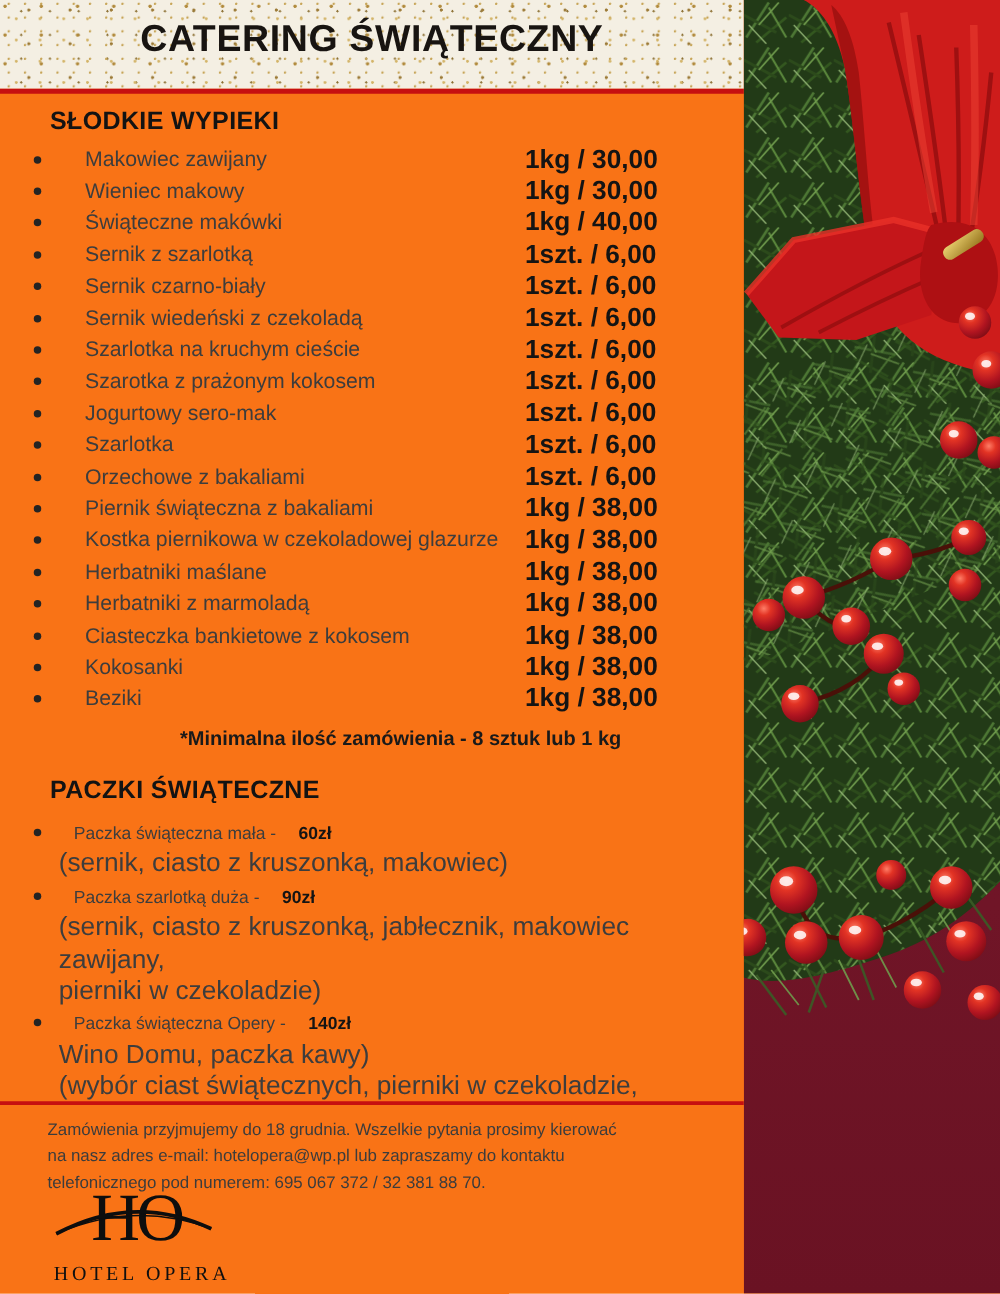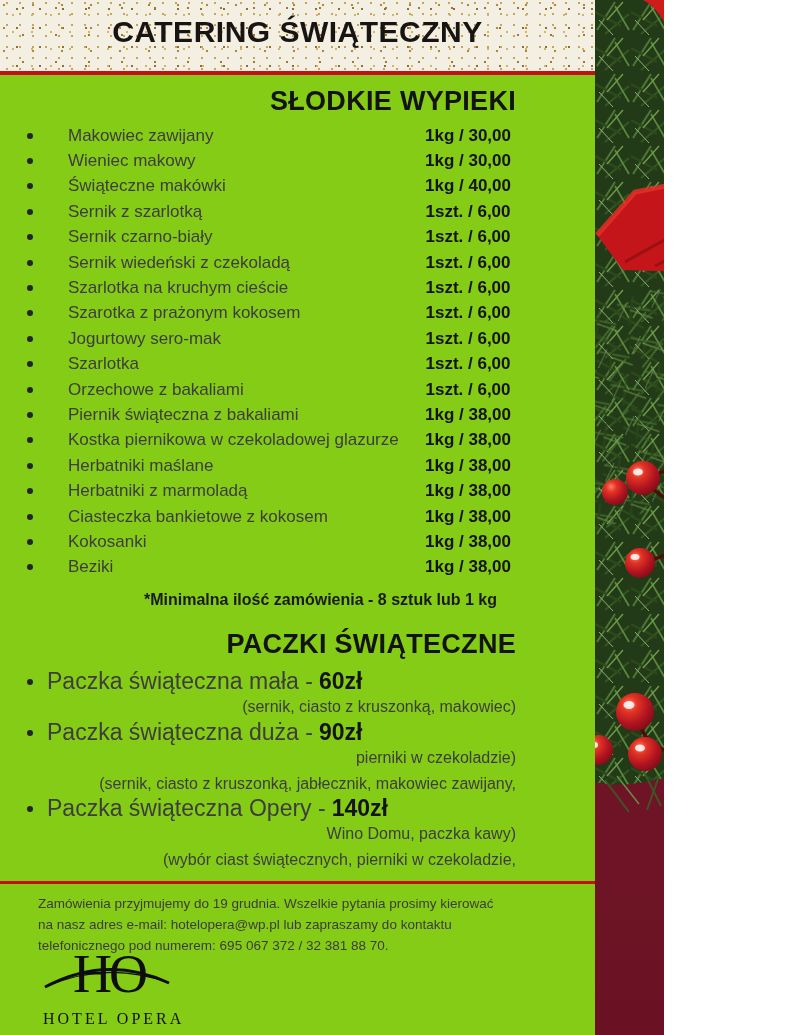--- a/index.html
+++ b/index.html
@@ -1,48 +1,48 @@
 <!DOCTYPE html>
 <html><head>
 <meta charset="utf-8">
 <style>
   html,body{margin:0;padding:0;}
-  .page{position:relative;width:664px;height:1035px;background:#84cc16;overflow:hidden;
+  .page{position:relative;width:800px;height:1035px;background:#f97316;overflow:hidden;
         font-family:"Liberation Sans","DejaVu Sans",sans-serif;}
   
   .glitter-band{position:absolute;left:0;top:0;width:595px;height:71px;
     background-color:#f4efe3;
     background-image:
       radial-gradient(circle at 4px 5px,#b18a3c 1.1px,transparent 1.6px),
       radial-gradient(circle at 13px 15px,#d3b468 .9px,transparent 1.3px),
       radial-gradient(circle at 23px 8px,#9c7a36 1px,transparent 1.5px),
       radial-gradient(circle at 7px 3px,#c7a558 .8px,transparent 1.2px),
       radial-gradient(circle at 17px 9px,#8a6d2f .7px,transparent 1.1px);
     background-size:29px 23px,19px 17px,33px 27px,13px 11px,23px 19px;}
   .page-title{position:absolute;left:0;top:15px;width:595px;text-align:center;
     font-size:30px;font-weight:800;letter-spacing:.5px;color:#181411;}
   .rule-top{position:absolute;left:0;top:71px;width:595px;height:4px;background:#c60f10;}
   .rule-bottom{position:absolute;left:0;top:881px;width:595px;height:3px;background:#c60f10;}
   
   .content{position:absolute;left:25px;top:86px;width:491px;}
-  .section-heading{margin:0 0 6px 15px;font-size:27px;font-weight:800;
-    letter-spacing:.3px;color:#131313;text-align:right;}
+  .section-heading{margin:0 0 6px 15px;font-size:20px;font-weight:800;
+    letter-spacing:.3px;color:#131313;}
   .row{display:flex;align-items:center;height:25.4px;gap:21px;}
   .dot{flex:none;width:6px;height:6px;border-radius:50%;background:#242424;
     margin:0 14px 0 2px;}
   .item-name{flex:1;font-size:17px;color:#3d3d3d;white-space:nowrap;}
-  .item-price{flex:none;width:96px;text-align:center;font-size:17px;
+  .item-price{flex:none;width:96px;text-align:center;font-size:21px;
     font-weight:700;color:#141414;white-space:nowrap;}
   .note{margin:11px 0 0 119px;font-size:16px;font-weight:700;color:#1a1a1a;}
   .packages-heading{margin:20px 0 9px 15px;}
   .p-row{margin:0;}
-  .p-head{display:flex;align-items:center;height:25.4px;font-size:23px;}
+  .p-head{display:flex;align-items:center;height:25.4px;font-size:14px;gap:12px;}
   .p-name{color:#3d3d3d;}
   .p-price{font-weight:700;color:#141414;margin-left:6px;}
-  .p-details{padding-left:22px;font-size:16px;color:#3d3d3d;line-height:25.4px;text-align:right;}
+  .p-details{padding-left:22px;font-size:21px;color:#3d3d3d;line-height:25.4px;}
   
   .footer-text{position:absolute;left:38px;top:893px;width:470px;
     font-size:13.5px;line-height:21px;color:#3c3c3c;}
   .logo{position:absolute;left:43px;top:946px;width:128px;text-align:center;}
   .logo-name{margin-top:6px;font-family:"Liberation Serif","DejaVu Serif",serif;
     font-size:16px;letter-spacing:3px;color:#101010;white-space:nowrap;}
   
   .photo{position:absolute;left:595px;top:0;width:205px;height:1035px;}
 </style>
 </head>
@@ -158,44 +158,44 @@
           <span class="p-name">Paczka świąteczna mała -</span>
           <span class="p-price">60zł</span>
         </div>
       <div class="p-details">
           <div>(sernik, ciasto z kruszonką, makowiec)</div>
         </div>
     </div>
     <div class="p-row">
       <div class="p-head">
           <span class="dot"></span>
-          <span class="p-name">Paczka świąteczna duża -</span>
+          <span class="p-name">Paczka szarlotką duża -</span>
           <span class="p-price">90zł</span>
         </div>
       <div class="p-details">
+          <div>(sernik, ciasto z kruszonką, jabłecznik, makowiec zawijany,</div>
           <div>pierniki w czekoladzie)</div>
-          <div>(sernik, ciasto z kruszonką, jabłecznik, makowiec zawijany,</div>
         </div>
     </div>
     <div class="p-row">
       <div class="p-head">
           <span class="dot"></span>
           <span class="p-name">Paczka świąteczna Opery -</span>
           <span class="p-price">140zł</span>
         </div>
       <div class="p-details">
           <div>Wino Domu, paczka kawy)</div>
           <div>(wybór ciast świątecznych, pierniki w czekoladzie,</div>
         </div>
     </div>
   </div>
 
   <div class="rule-bottom"></div>
   <div class="footer-text">
-    <div>Zamówienia przyjmujemy do 19 grudnia. Wszelkie pytania prosimy kierować</div>
+    <div>Zamówienia przyjmujemy do 18 grudnia. Wszelkie pytania prosimy kierować</div>
     <div>na nasz adres e-mail: hotelopera@wp.pl lub zapraszamy do kontaktu</div>
     <div>telefonicznego pod numerem: 695 067 372 / 32 381 88 70.</div>
   </div>
 
   <div class="logo">
     <svg width="128" height="54" viewBox="0 0 128 54">
       <text x="30" y="46" font-family="Liberation Serif, DejaVu Serif, serif" font-size="54" letter-spacing="-3" fill="#0e0e0e">HO</text>
       <path d="M2,41 Q64,8 126,37" fill="none" stroke="#0e0e0e" stroke-width="3"></path>
       <path d="M2,41 Q64,14 126,37" fill="none" stroke="#0e0e0e" stroke-width="1.2"></path>
     </svg>

